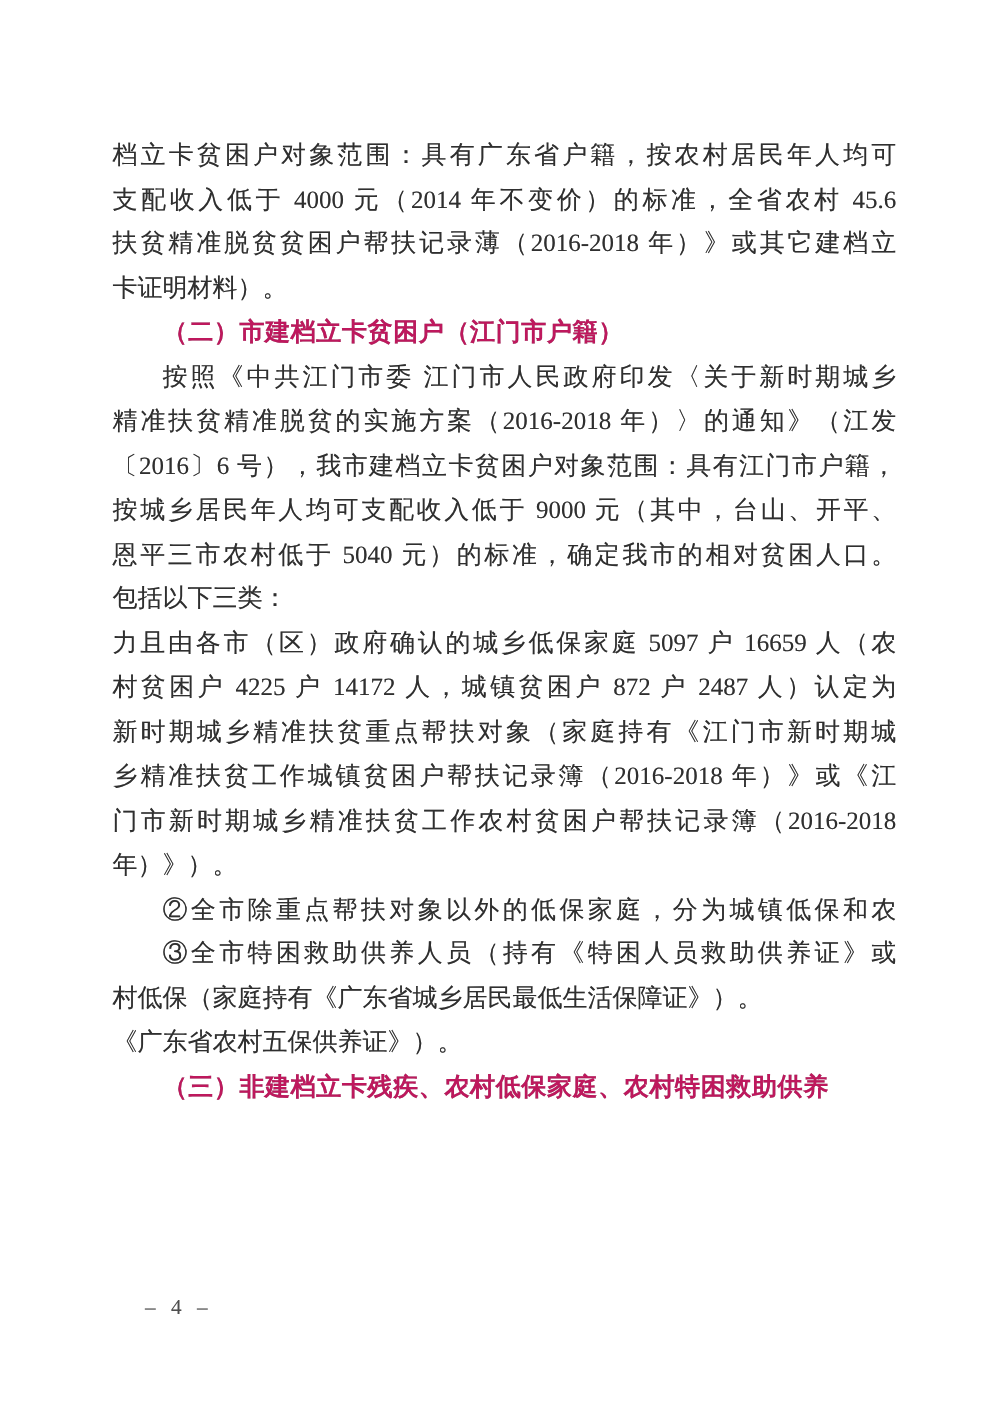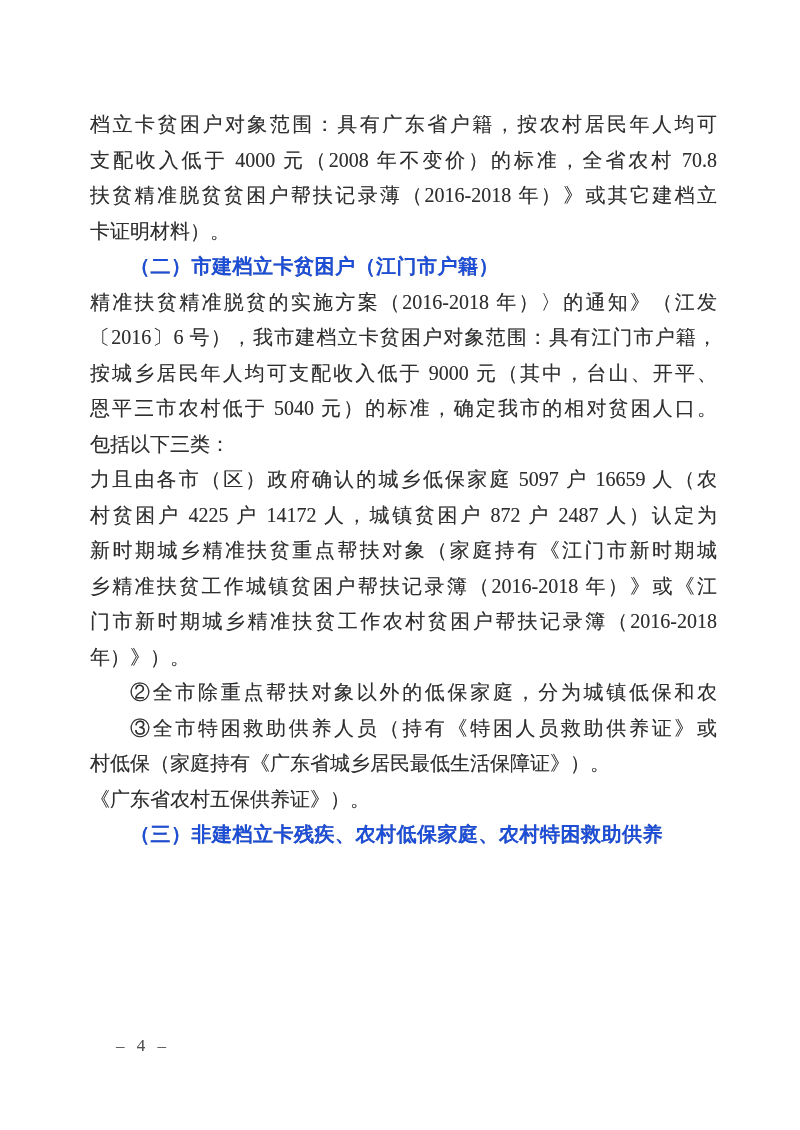--- a/index.html
+++ b/index.html
@@ -33,21 +33,21 @@
   }
   .doc-line.last {
     text-align-last: left;
   }
   .doc-line.first {
     text-indent: 2em;
   }
   .doc-line.heading {
     font-family: "Liberation Sans", "DejaVu Sans", sans-serif;
     font-weight: 700;
-    color: #1d4ed8;
+    color: #be185d;
     text-align-last: left;
     text-indent: 2em;
     letter-spacing: 0.5px;
   }
   .page-number {
     position: absolute;
     left: 116px;
     top: 1034px;
     font-size: 17px;
     line-height: 24px;
@@ -56,24 +56,25 @@
     font-family: "Liberation Serif", "DejaVu Serif", serif;
     text-shadow: 0 0 0.5px rgba(80,80,80,0.35);
   }
 </style>
 </head>
 <body>
 
 <div class="page">
   <div class="doc-body">
       <div class="doc-line">档立卡贫困户对象范围：具有广东省户籍，按农村居民年人均可</div>
-      <div class="doc-line">支配收入低于 4000 元（2008 年不变价）的标准，全省农村 70.8</div>
+      <div class="doc-line">支配收入低于 4000 元（2014 年不变价）的标准，全省农村 45.6</div>
       <div class="doc-line">扶贫精准脱贫贫困户帮扶记录薄（2016-2018 年）》或其它建档立</div>
       <div class="doc-line last">卡证明材料）。</div>
       <div class="doc-line heading">（二）市建档立卡贫困户（江门市户籍）</div>
+      <div class="doc-line first">按照《中共江门市委 江门市人民政府印发〈关于新时期城乡</div>
       <div class="doc-line">精准扶贫精准脱贫的实施方案（2016-2018 年）〉的通知》（江发</div>
       <div class="doc-line">〔2016〕6 号），我市建档立卡贫困户对象范围：具有江门市户籍，</div>
       <div class="doc-line">按城乡居民年人均可支配收入低于 9000 元（其中，台山、开平、</div>
       <div class="doc-line">恩平三市农村低于 5040 元）的标准，确定我市的相对贫困人口。</div>
       <div class="doc-line last">包括以下三类：</div>
       <div class="doc-line">力且由各市（区）政府确认的城乡低保家庭 5097 户 16659 人（农</div>
       <div class="doc-line">村贫困户 4225 户 14172 人，城镇贫困户 872 户 2487 人）认定为</div>
       <div class="doc-line">新时期城乡精准扶贫重点帮扶对象（家庭持有《江门市新时期城</div>
       <div class="doc-line">乡精准扶贫工作城镇贫困户帮扶记录簿（2016-2018 年）》或《江</div>
       <div class="doc-line">门市新时期城乡精准扶贫工作农村贫困户帮扶记录簿（2016-2018</div>

